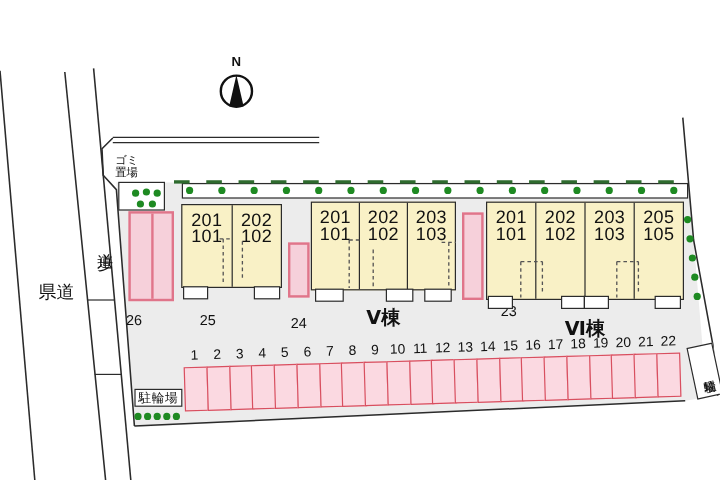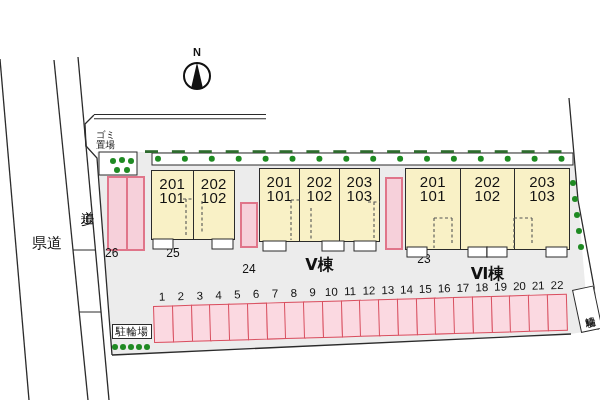--- a/index.html
+++ b/index.html
@@ -172,30 +172,34 @@
         <div>101</div>
       </div>
       <div class="unit">
         <div>202</div>
         <div>102</div>
       </div>
       <div class="unit">
         <div>203</div>
         <div>103</div>
       </div>
+      <div class="unit">
+        <div>205</div>
+        <div>105</div>
+      </div>
     </div>
 
   <div class="bname" style="left:259px;top:255px;width:121px;">Ⅴ棟</div>
   <div class="bname" style="left:405px;top:264px;width:165px;">Ⅵ棟</div>
 
   <div class="sidespace" style="left:107px;top:176px;width:38px;height:75px;">
     <div class="pairhalf"></div>
     <div class="pairhalf right"></div>
   </div>
-  <div class="spacelabel" style="left:105px;top:246px;width:42px;display:flex;gap:48px;">
+  <div class="spacelabel" style="left:105px;top:260px;width:42px;display:flex;gap:48px;">
     <span style="flex:1;">26</span>
     <span style="flex:1;">25</span>
   </div>
 
   <div class="sidespace" style="left:240px;top:202px;width:18px;height:46px;"></div>
   <div class="spacelabel" style="left:236px;top:252px;width:26px;margin-top:10px;">24</div>
 
   <div class="sidespace" style="left:385px;top:177px;width:18px;height:73px;"></div>
   <div class="spacelabel" style="left:395px;top:252px;width:26px;margin-left:16px;">23</div>
 

